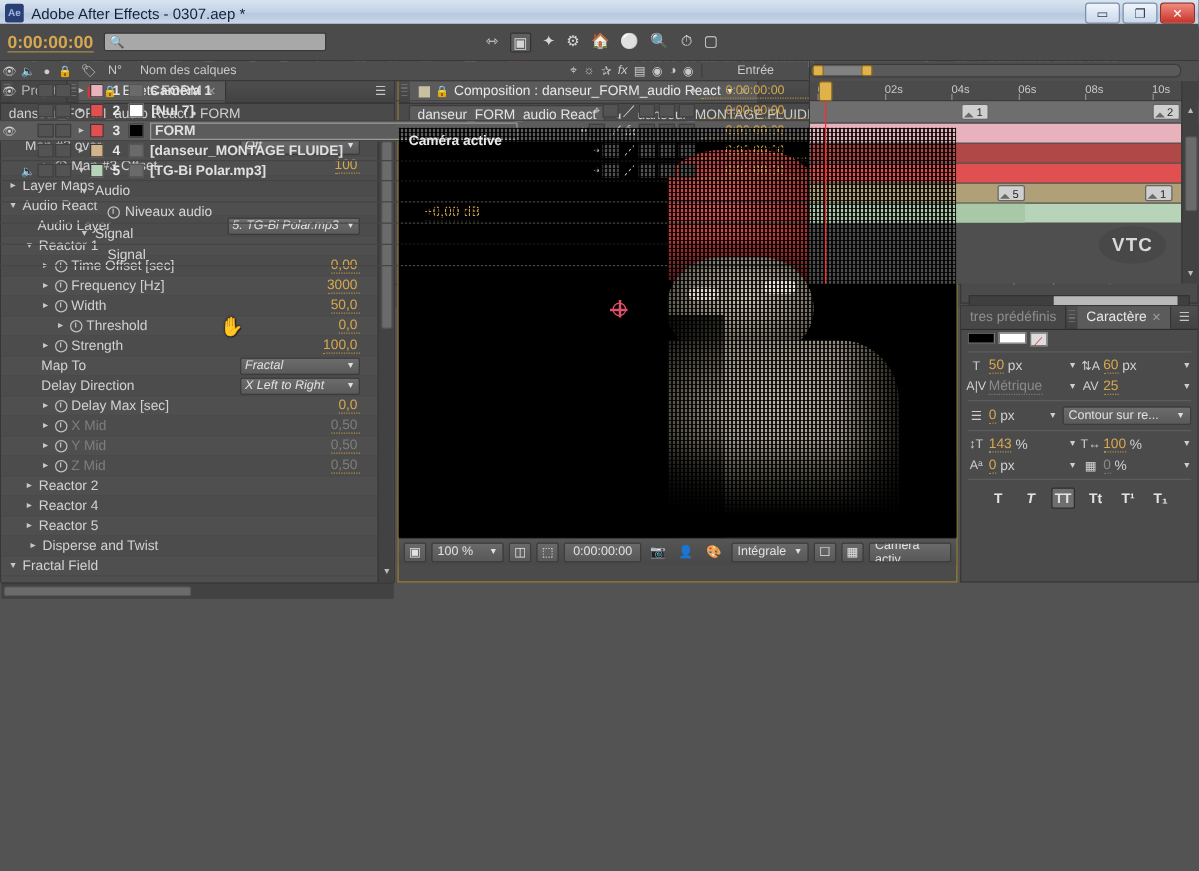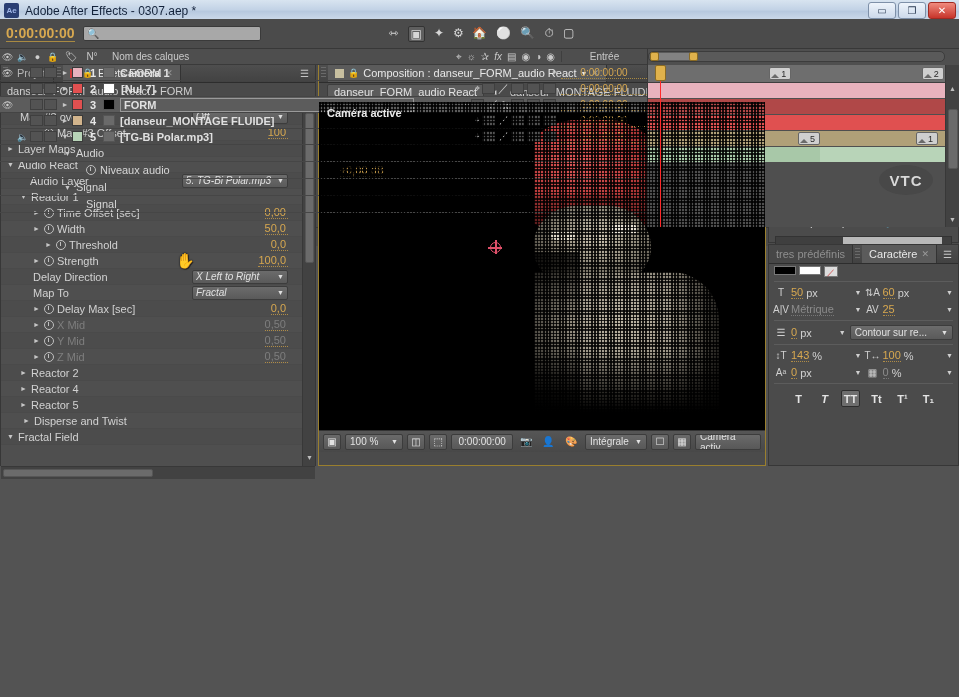--- a/index.html
+++ b/index.html
@@ -409,20 +409,28 @@
               <span class="tri">►</span>
               <span class="stopwatch"></span>
               <span>Time Offset [sec]</span>
             </div>
             <span class="pval">0,00</span>
           </div>
           <div class="prow">
             <div class="pname" style="padding-left: 32px;">
               <span class="tri">►</span>
               <span class="stopwatch"></span>
+              <span>Frequency [Hz]</span>
+            </div>
+            <span class="pval">3000</span>
+          </div>
+          <div class="prow">
+            <div class="pname" style="padding-left: 32px;">
+              <span class="tri">►</span>
+              <span class="stopwatch"></span>
               <span>Width</span>
             </div>
             <span class="pval">50,0</span>
           </div>
           <div class="prow">
             <div class="pname" style="padding-left: 44px;">
               <span class="tri">►</span>
               <span class="stopwatch"></span>
               <span>Threshold</span>
             </div>
@@ -431,33 +439,33 @@
           <div class="prow">
             <div class="pname" style="padding-left: 32px;">
               <span class="tri">►</span>
               <span class="stopwatch"></span>
               <span>Strength</span>
             </div>
             <span class="pval">100,0</span>
           </div>
           <div class="prow">
             <div class="pname" style="padding-left: 32px;">
+              <span>Map To</span>
+            </div>
+            <div class="pdd">
+              <span>Fractal</span>
+              <span class="arrow">▼</span>
+            </div>
+          </div>
+          <div class="prow">
+            <div class="pname" style="padding-left: 32px;">
               <span>Delay Direction</span>
             </div>
             <div class="pdd">
               <span>X Left to Right</span>
-              <span class="arrow">▼</span>
-            </div>
-          </div>
-          <div class="prow">
-            <div class="pname" style="padding-left: 32px;">
-              <span>Map To</span>
-            </div>
-            <div class="pdd">
-              <span>Fractal</span>
               <span class="arrow">▼</span>
             </div>
           </div>
           <div class="prow">
             <div class="pname" style="padding-left: 32px;">
               <span class="tri">►</span>
               <span class="stopwatch"></span>
               <span>Delay Max [sec]</span>
             </div>
             <span class="pval">0,0</span>
@@ -951,20 +959,34 @@
       </div>
 
       <div class="tl-right">
         <div style="position:relative;height:16px;">
           <div class="navbar" style="top:2px;">
             <i></i>
             <div class="navcap" style="left:1px;"></div>
             <div class="navcap" style="left:40px;"></div>
           </div>
         </div>
+        <div class="ruler" id="tlRuler">
+            <span class="tick" style="left: 2%;">0s</span>
+            <span class="tickmark" style="left: 2%;"></span>
+            <span class="tick" style="left: 19.2%;">02s</span>
+            <span class="tickmark" style="left: 19.2%;"></span>
+            <span class="tick" style="left: 36.4%;">04s</span>
+            <span class="tickmark" style="left: 36.4%;"></span>
+            <span class="tick" style="left: 53.6%;">06s</span>
+            <span class="tickmark" style="left: 53.6%;"></span>
+            <span class="tick" style="left: 70.8%;">08s</span>
+            <span class="tickmark" style="left: 70.8%;"></span>
+            <span class="tick" style="left: 88%;">10s</span>
+            <span class="tickmark" style="left: 88%;"></span>
+          </div>
         <div class="markerrow" id="tlMarkers">
             <div class="marker" style="left: 39%;">
               <span>1</span>
             </div>
             <div class="marker" style="left: 88%;">
               <span>2</span>
             </div>
           </div>
         <div style="position:relative;height:140px;" id="tlTracks">
           <div class="bar" style="top:0;background:#e8b2bd;left:0;right:14px;"></div>

